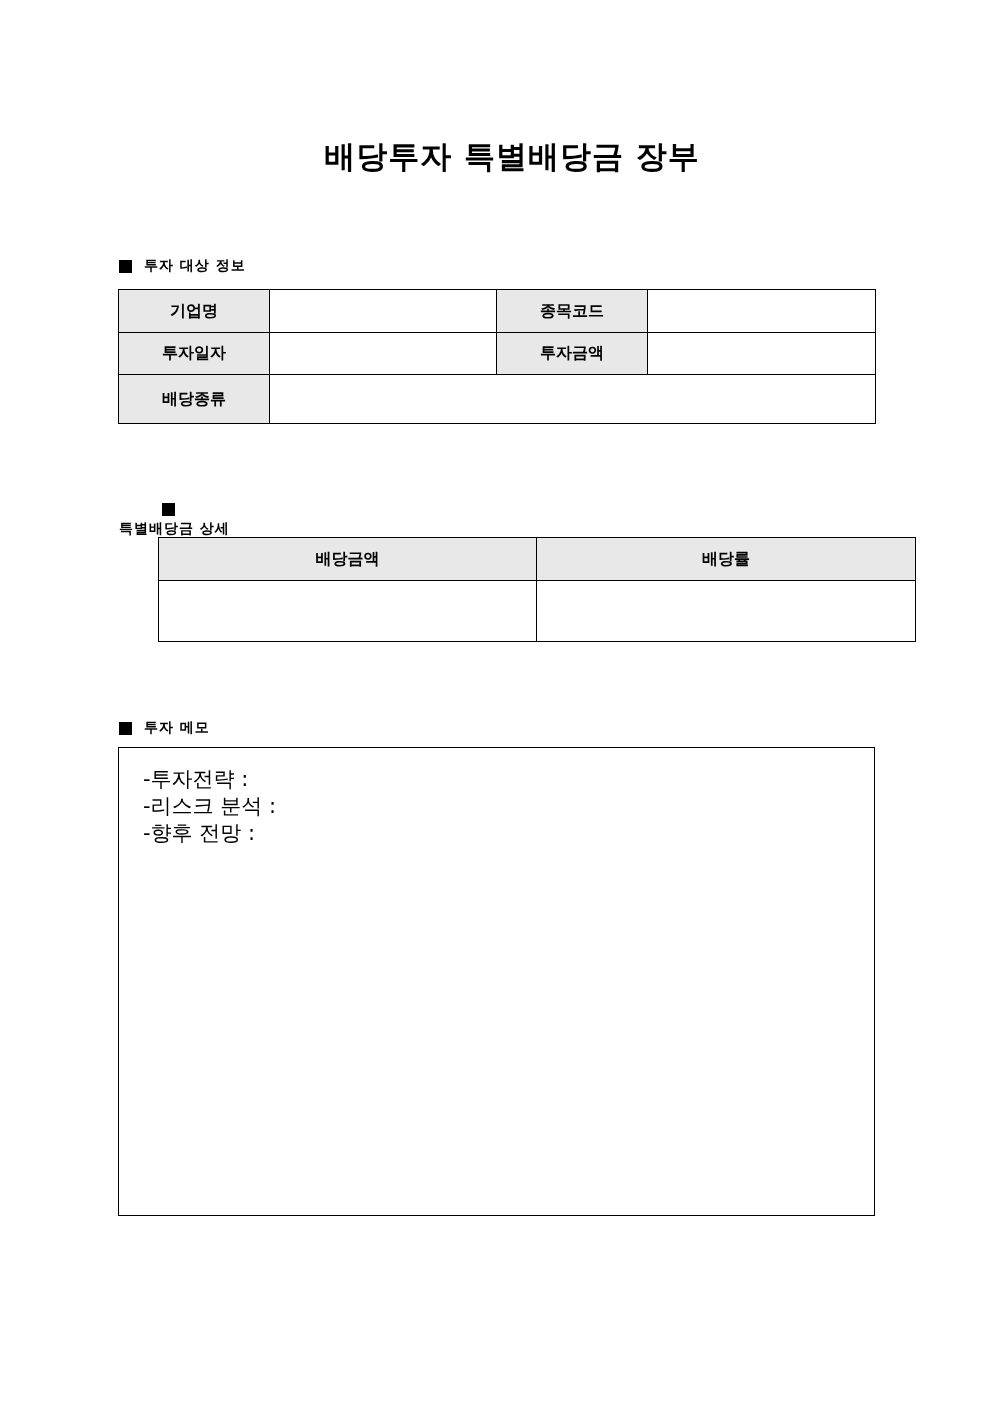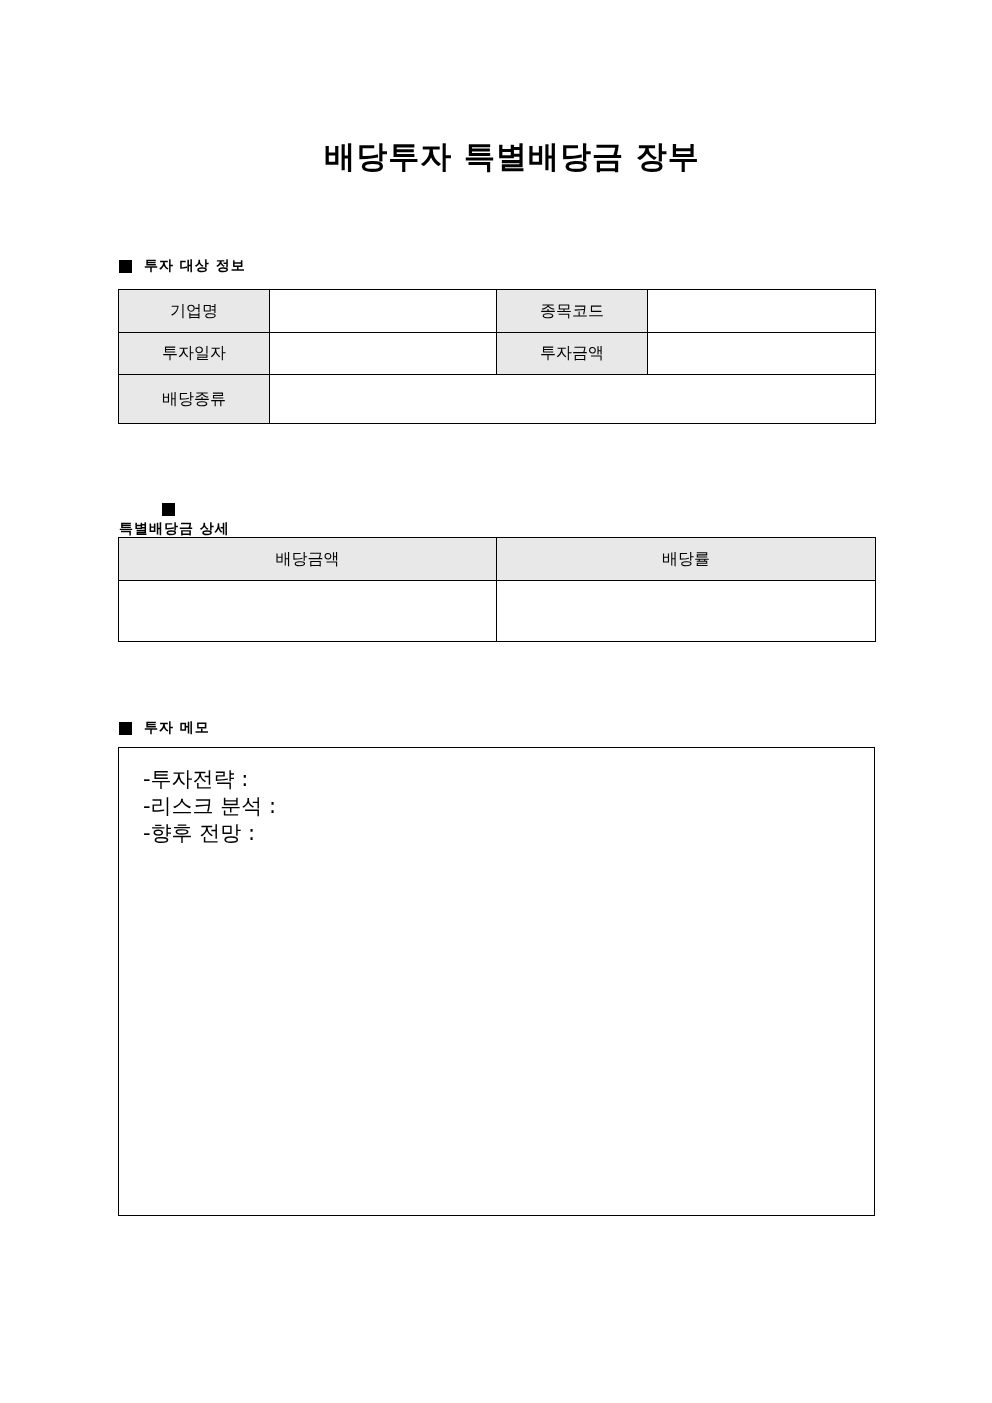--- a/index.html
+++ b/index.html
@@ -20,21 +20,21 @@
     margin-right: 12px; margin-top: 2px;
   }
   table {
     position: absolute; left: 118px; width: 757px; border-collapse: collapse;
     table-layout: fixed;
   }
   td {
     border: 1.5px solid #000; font-size: 16px; text-align: center;
     vertical-align: middle; padding: 0;
   }
-  td.label { background: #e8e8e8; }
+  td.label { background: #e8e8e8; font-weight: bold; }
   .memo-box {
     position: absolute; left: 118px; top: 747px; width: 755px; height: 467px;
     border: 1.5px solid #000;
   }
   .memo-lines { position: absolute; left: 24px; top: 18px; font-size: 21px; line-height: 27px; }
 </style>
 </head>
 <body>
 
 <div class="title">배당투자 특별배당금 장부</div>
@@ -69,21 +69,21 @@
     <td colspan="3"></td>
   </tr>
 </tbody>
   </table>
 
 <div class="section-heading" style="top:501px;flex-direction:column;">
   <span class="square"></span>
   <span>특별배당금 상세</span>
 </div>
 
-<table style="top:537px;">
+<table style="top:537px;margin-left:40px;">
   <colgroup>
       <col style="width:378px">
       <col style="width:379px">
     </colgroup>
   <tbody>
       <tr style="height:43px;">
     <td class="label">배당금액</td>
     <td class="label">배당률</td>
   </tr>
   <tr style="height:61px;">

